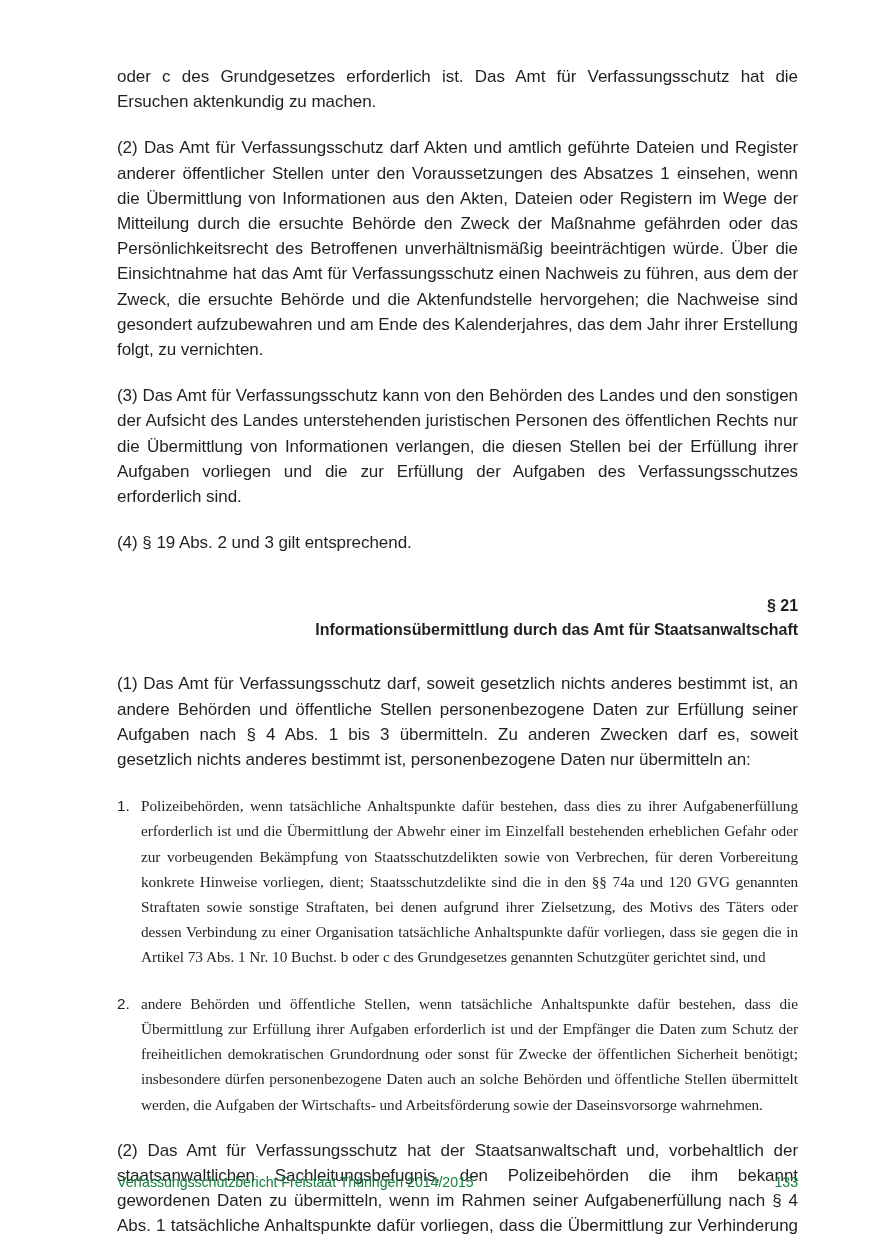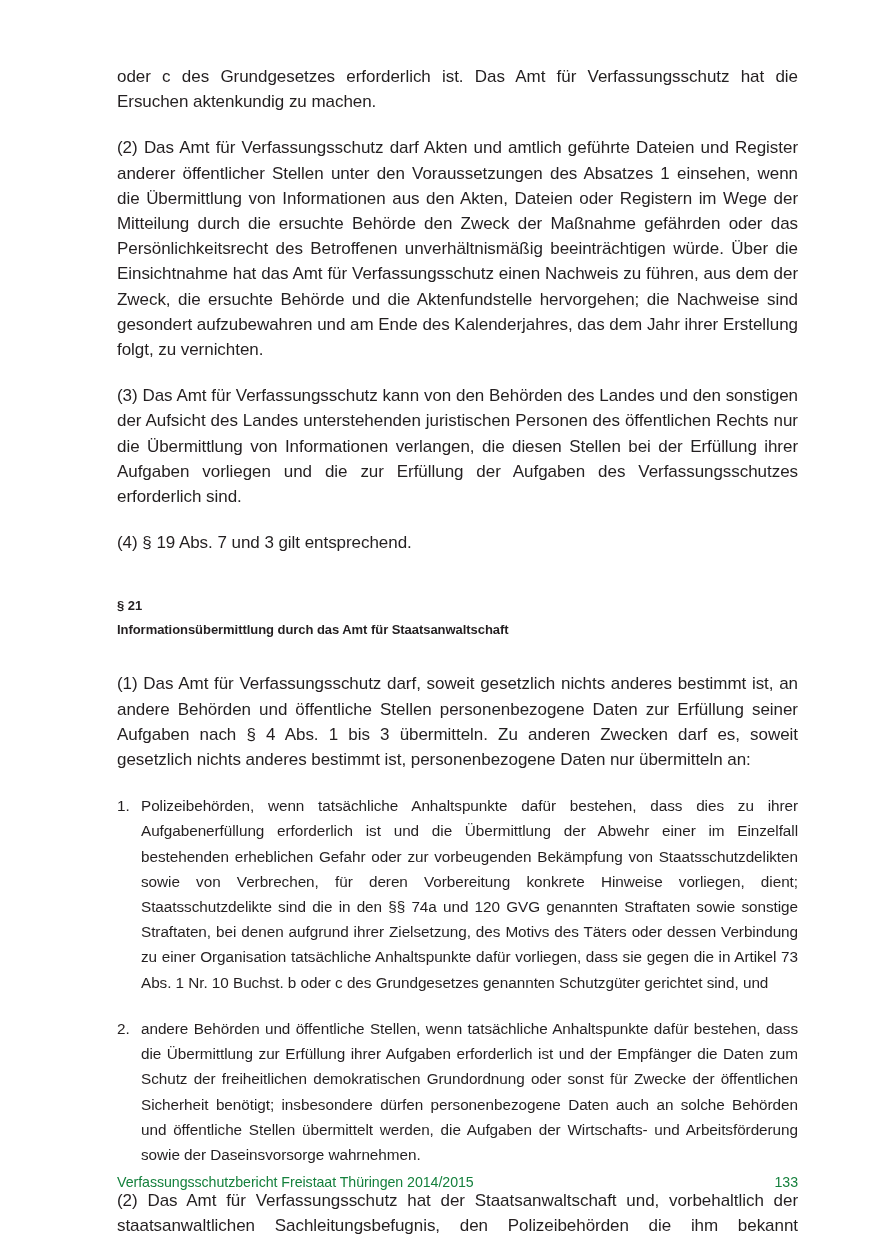--- a/index.html
+++ b/index.html
@@ -41,24 +41,24 @@
     letter-spacing: -0.05px;
   }
   p.para.last-of-block {
     margin-bottom: 8px;
   }
   .heading-block {
     margin: 39px 0 29px 0;
     text-align: center;
   }
   .heading-line {
-    font-size: 13px;
+    font-size: 16px;
     line-height: 24px;
     font-weight: bold;
-    text-align: left;
+    text-align: right;
     letter-spacing: -0.05px;
   }
   .numlist {
     margin: 0;
     padding: 0;
     list-style: none;
   }
   .numlist li {
     position: relative;
     padding-left: 24px;
@@ -73,20 +73,21 @@
     position: absolute;
     left: 0;
     top: 0;
     width: 18px;
     text-align: left;
     font-size: 15.3px;
     line-height: 25.2px;
   }
   .numlist li .item-text {
     display: block;
+    font-family: Liberation Serif, serif;
   }
   .footer {
     position: absolute;
     left: 117px;
     top: 1172px;
     width: 681px;
     display: flex;
     justify-content: space-between;
     align-items: baseline;
     font-size: 14.2px;
@@ -103,21 +104,21 @@
 <div class="page">
 
   <div class="content">
 
     <p class="para">oder c des Grundgesetzes erforderlich ist. Das Amt für Verfassungsschutz hat die Ersuchen aktenkundig zu machen.</p>
 
     <p class="para">(2) Das Amt für Verfassungsschutz darf Akten und amtlich geführte Dateien und Register anderer öffentlicher Stellen unter den Voraussetzungen des Absatzes 1 einsehen, wenn die Übermittlung von Informationen aus den Akten, Dateien oder Registern im Wege der Mitteilung durch die ersuchte Behörde den Zweck der Maßnahme gefährden oder das Persönlichkeitsrecht des Betroffenen unverhältnismäßig beeinträchtigen würde. Über die Einsichtnahme hat das Amt für Verfassungsschutz einen Nachweis zu führen, aus dem der Zweck, die ersuchte Behörde und die Aktenfundstelle hervorgehen; die Nachweise sind gesondert aufzubewahren und am Ende des Kalenderjahres, das dem Jahr ihrer Erstellung folgt, zu vernichten.</p>
 
     <p class="para">(3) Das Amt für Verfassungsschutz kann von den Behörden des Landes und den sonstigen der Aufsicht des Landes unterstehenden juristischen Personen des öffentlichen Rechts nur die Übermittlung von Informationen verlangen, die diesen Stellen bei der Erfüllung ihrer Aufgaben vorliegen und die zur Erfüllung der Aufgaben des Verfassungsschutzes erforderlich sind.</p>
 
-    <p class="para">(4) § 19 Abs. 7 und 3 gilt entsprechend.</p>
+    <p class="para">(4) § 19 Abs. 2 und 3 gilt entsprechend.</p>
 
     <div class="heading-block">
       <div class="heading-line">§ 21</div>
       <div class="heading-line">Informationsübermittlung durch das Amt für Staatsanwaltschaft</div>
     </div>
 
     <p class="para">(1) Das Amt für Verfassungsschutz darf, soweit gesetzlich nichts anderes bestimmt ist, an andere Behörden und öffentliche Stellen personenbezogene Daten zur Erfüllung seiner Aufgaben nach § 4 Abs. 1 bis 3 übermitteln. Zu anderen Zwecken darf es, soweit gesetzlich nichts anderes bestimmt ist, personenbezogene Daten nur übermitteln an:</p>
 
     <ol class="numlist">
       <li>

